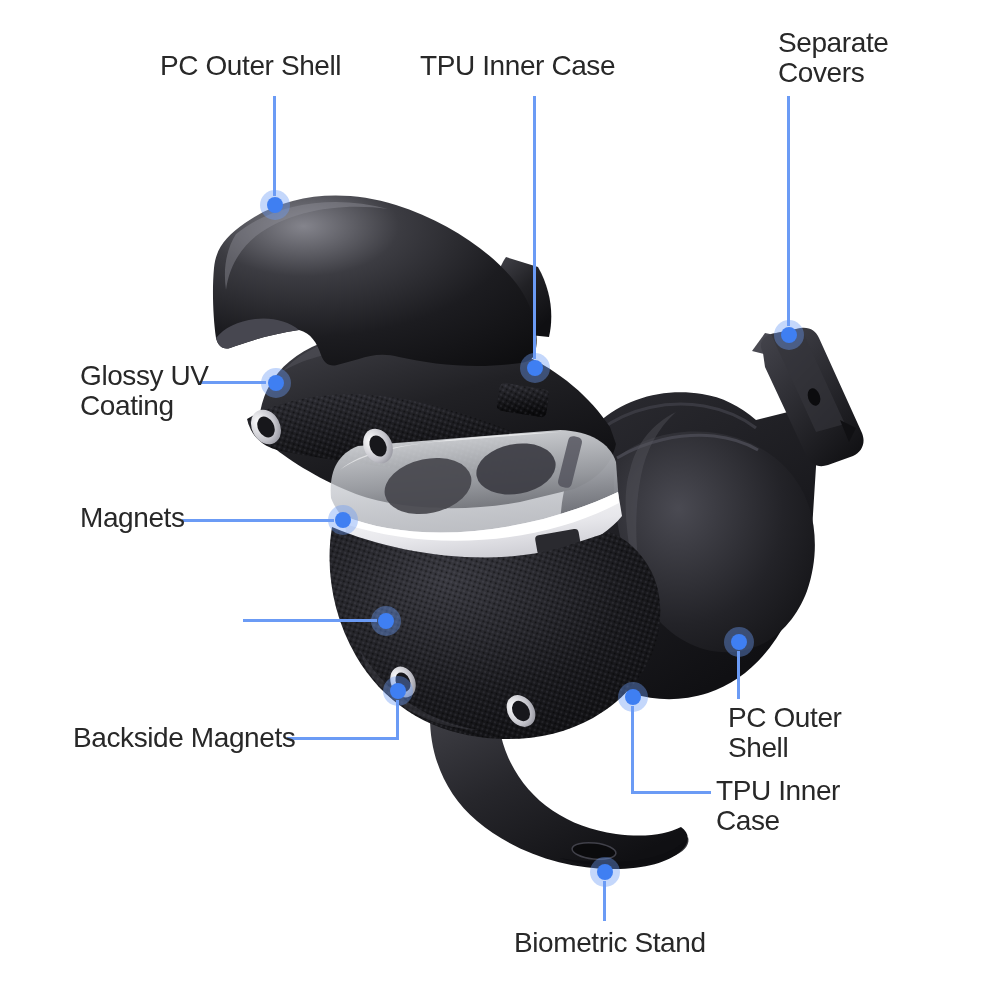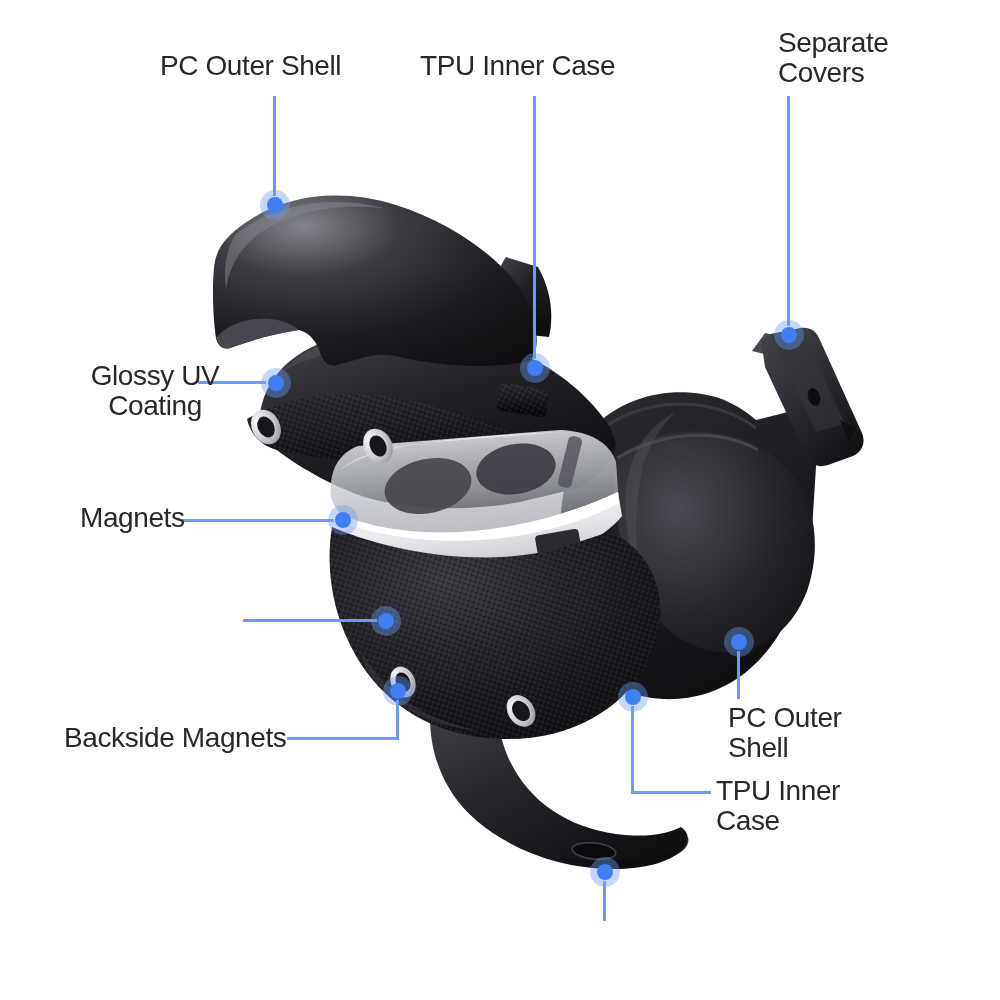--- a/index.html
+++ b/index.html
@@ -207,19 +207,20 @@
   <div class="callout-dot" style="left:343px; top:520px;"></div>
   <div class="callout-dot" style="left:386px; top:621px;"></div>
   <div class="callout-dot" style="left:398px; top:691px;"></div>
   <div class="callout-dot" style="left:739px; top:642px;"></div>
   <div class="callout-dot" style="left:633px; top:697px;"></div>
   <div class="callout-dot" style="left:605px; top:872px;"></div>
 
   <div class="callout-label" style="left:160px; top:51px;">PC Outer Shell</div>
   <div class="callout-label" style="left:420px; top:51px;">TPU Inner Case</div>
   <div class="callout-label" style="left:778px; top:28px; width:215px;">Separate Button Covers</div>
-  <div class="callout-label" style="left:80px; top:361px; width:150px;text-align:center;">Glossy UV Coating</div>
+  <div class="callout-label" style="left:80px; top:361px; width:150px;">Glossy UV Coating</div>
   <div class="callout-label" style="left:80px; top:503px;">Magnets</div>
-  <div class="callout-label" style="left:64px; top:723px;">Backside Magnets</div>
+  <div class="callout-label" style="left:73px; top:723px;">Backside Magnets</div>
   <div class="callout-label" style="left:728px; top:703px;">PC Outer Shell</div>
   <div class="callout-label" style="left:716px; top:776px;">TPU Inner Case</div>
+  <div class="callout-label" style="left:514px; top:928px;">Biometric Stand</div>
 
 </div>
 
 </body></html>

